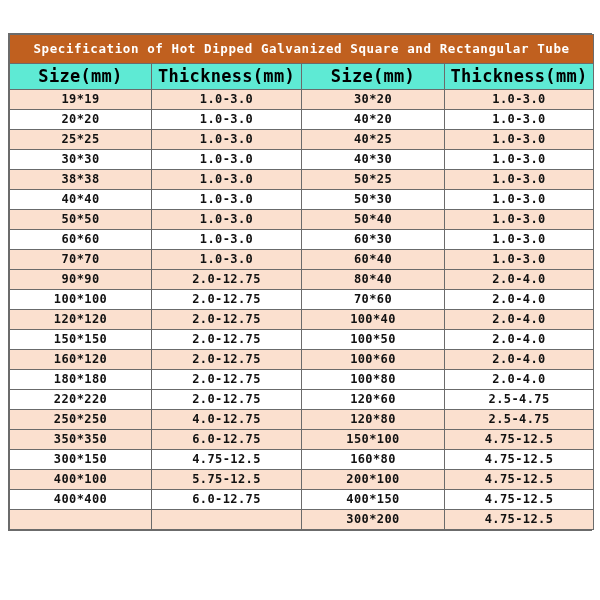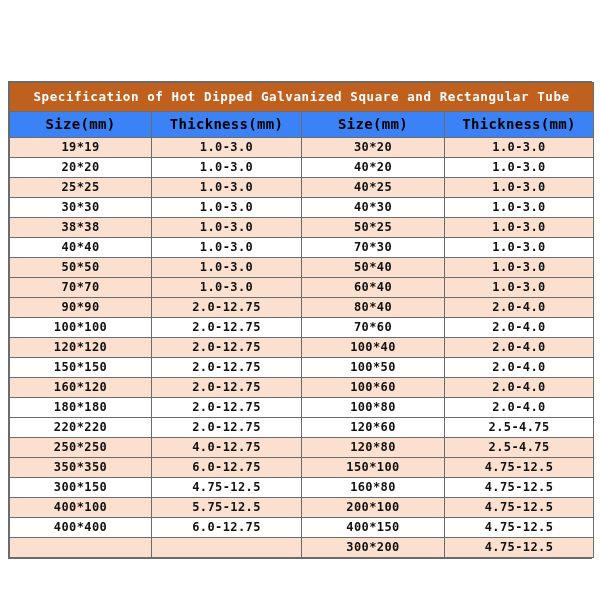--- a/index.html
+++ b/index.html
@@ -21,21 +21,20 @@
     box-sizing: border-box;
   }
   .table-wrap {
     position: absolute;
     left: 8px;
     top: 33px;
     width: 584px;
     border: 1px solid #6b6b6b;
     box-sizing: border-box;
     background: #ffffff;
-    margin-top: 48px;
   }
   table.spec {
     border-collapse: collapse;
     width: 100%;
     table-layout: fixed;
   }
   table.spec td, table.spec th {
     border: 1px solid #6b6b6b;
     padding: 0;
     margin: 0;
@@ -48,23 +47,23 @@
     color: #ffffff;
     font-size: 12.5px;
     font-weight: bold;
     letter-spacing: 0.6px;
     height: 28px;
     line-height: 28px;
     white-space: nowrap;
     border-color: #6b6b6b;
   }
   .head-row td {
-    background: #3b82f6;
+    background: #5eead4;
     color: #000000;
-    font-size: 14px;
+    font-size: 17px;
     font-weight: bold;
     height: 25px;
     line-height: 25px;
     white-space: nowrap;
     letter-spacing: 0.3px;
   }
   tbody tr td {
     font-size: 12px;
     font-weight: bold;
     color: #111111;
@@ -135,27 +134,33 @@
           </tr>
           <tr class="odd">
             <td>38*38</td>
             <td>1.0-3.0</td>
             <td>50*25</td>
             <td>1.0-3.0</td>
           </tr>
           <tr class="even">
             <td>40*40</td>
             <td>1.0-3.0</td>
-            <td>70*30</td>
+            <td>50*30</td>
             <td>1.0-3.0</td>
           </tr>
           <tr class="odd">
             <td>50*50</td>
             <td>1.0-3.0</td>
             <td>50*40</td>
+            <td>1.0-3.0</td>
+          </tr>
+          <tr class="even">
+            <td>60*60</td>
+            <td>1.0-3.0</td>
+            <td>60*30</td>
             <td>1.0-3.0</td>
           </tr>
           <tr class="odd">
             <td>70*70</td>
             <td>1.0-3.0</td>
             <td>60*40</td>
             <td>1.0-3.0</td>
           </tr>
           <tr class="odd">
             <td>90*90</td>

